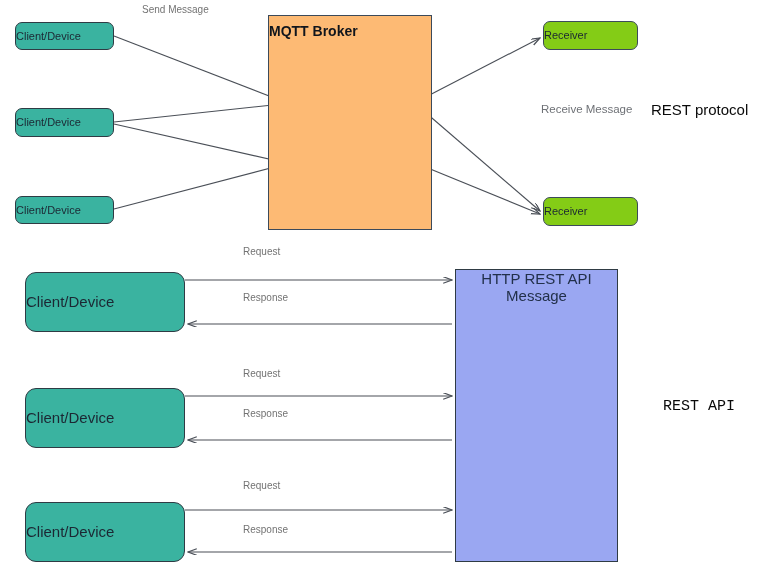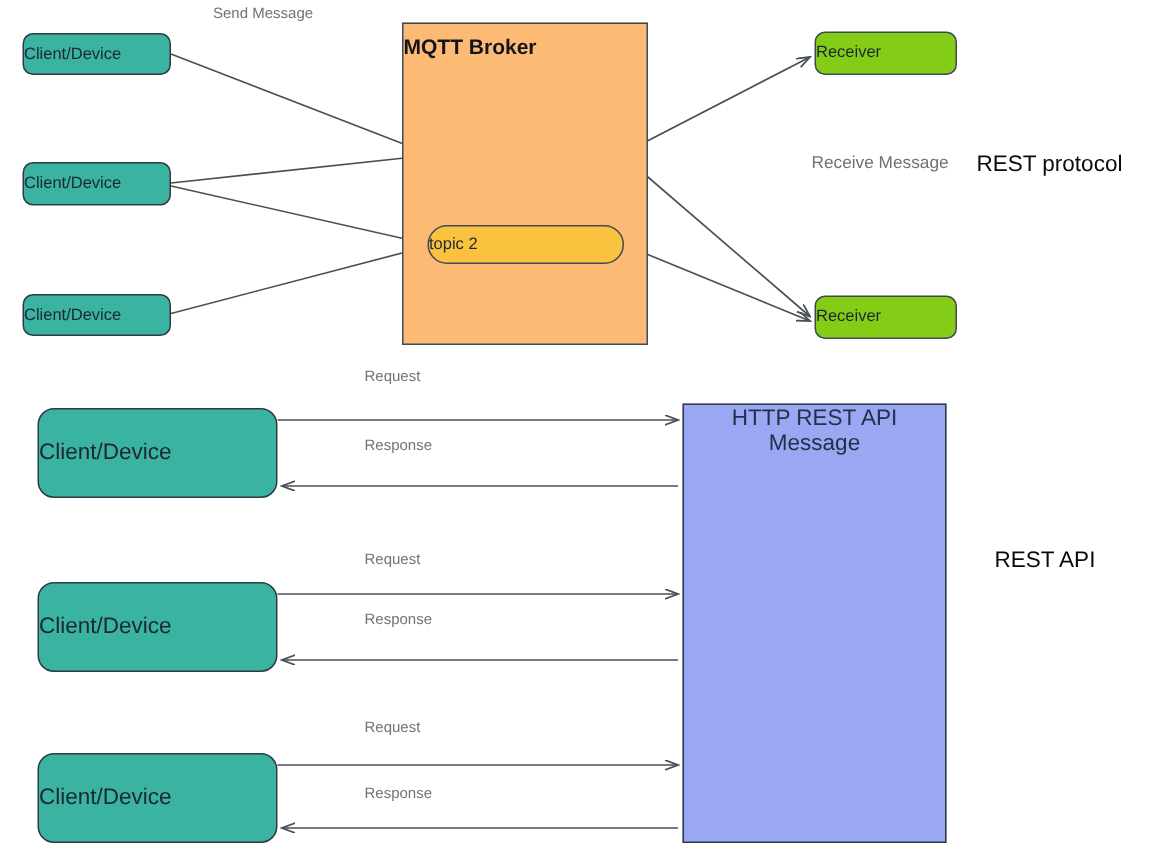--- a/index.html
+++ b/index.html
@@ -147,23 +147,20 @@
 
   <div class="node client-sm" style="left:15px; top:196px; width:99px; height:28px;">
     <span>Client/Device</span>
   </div>
 
   <div class="node broker" style="left:268px; top:15px; width:164px; height:215px;">
     <span>MQTT Broker</span>
   </div>
 
 
-  <div class="node pill" style="left:285px; top:150px; width:131px; height:26px;">
-    <span>topic 2</span>
-  </div>
 
   <div class="node receiver" style="left:543px; top:21px; width:95px; height:29px;">
     <span>Receiver</span>
   </div>
 
   <div class="node receiver" style="left:543px; top:197px; width:95px; height:29px;">
     <span>Receiver</span>
   </div>
 
   <div class="lbl lbl-dark" style="left:243px; top:246px;">Request</div>
@@ -171,32 +168,32 @@
   <div class="lbl lbl-dark" style="left:243px; top:292px;">Response</div>
 
   <div class="lbl lbl-dark" style="left:243px; top:368px;">Request</div>
 
   <div class="lbl lbl-dark" style="left:243px; top:408px;">Response</div>
 
   <div class="lbl lbl-dark" style="left:243px; top:480px;">Request</div>
 
   <div class="lbl lbl-dark" style="left:243px; top:524px;">Response</div>
 
-  <div class="lbl lbl-black" style="left:663px; top:365px;">REST API</div>
+  <div class="lbl lbl-black" style="left:663px; top:398px;font-family:Liberation Mono, monospace;">REST API</div>
 
   <div class="node client-lg" style="left:25px; top:272px; width:160px; height:60px;">
     <span>Client/Device</span>
   </div>
 
   <div class="node client-lg" style="left:25px; top:388px; width:160px; height:60px;">
     <span>Client/Device</span>
   </div>
 
   <div class="node client-lg" style="left:25px; top:502px; width:160px; height:60px;">
     <span>Client/Device</span>
   </div>
 
-  <div class="node server" style="left:455px; top:269px; width:176px; height:293px;">
+  <div class="node server" style="left:455px; top:269px; width:163px; height:293px;">
     <span>HTTP REST API</span>
     <span>Message</span>
   </div>
 
 </div>
 
 </body></html>

